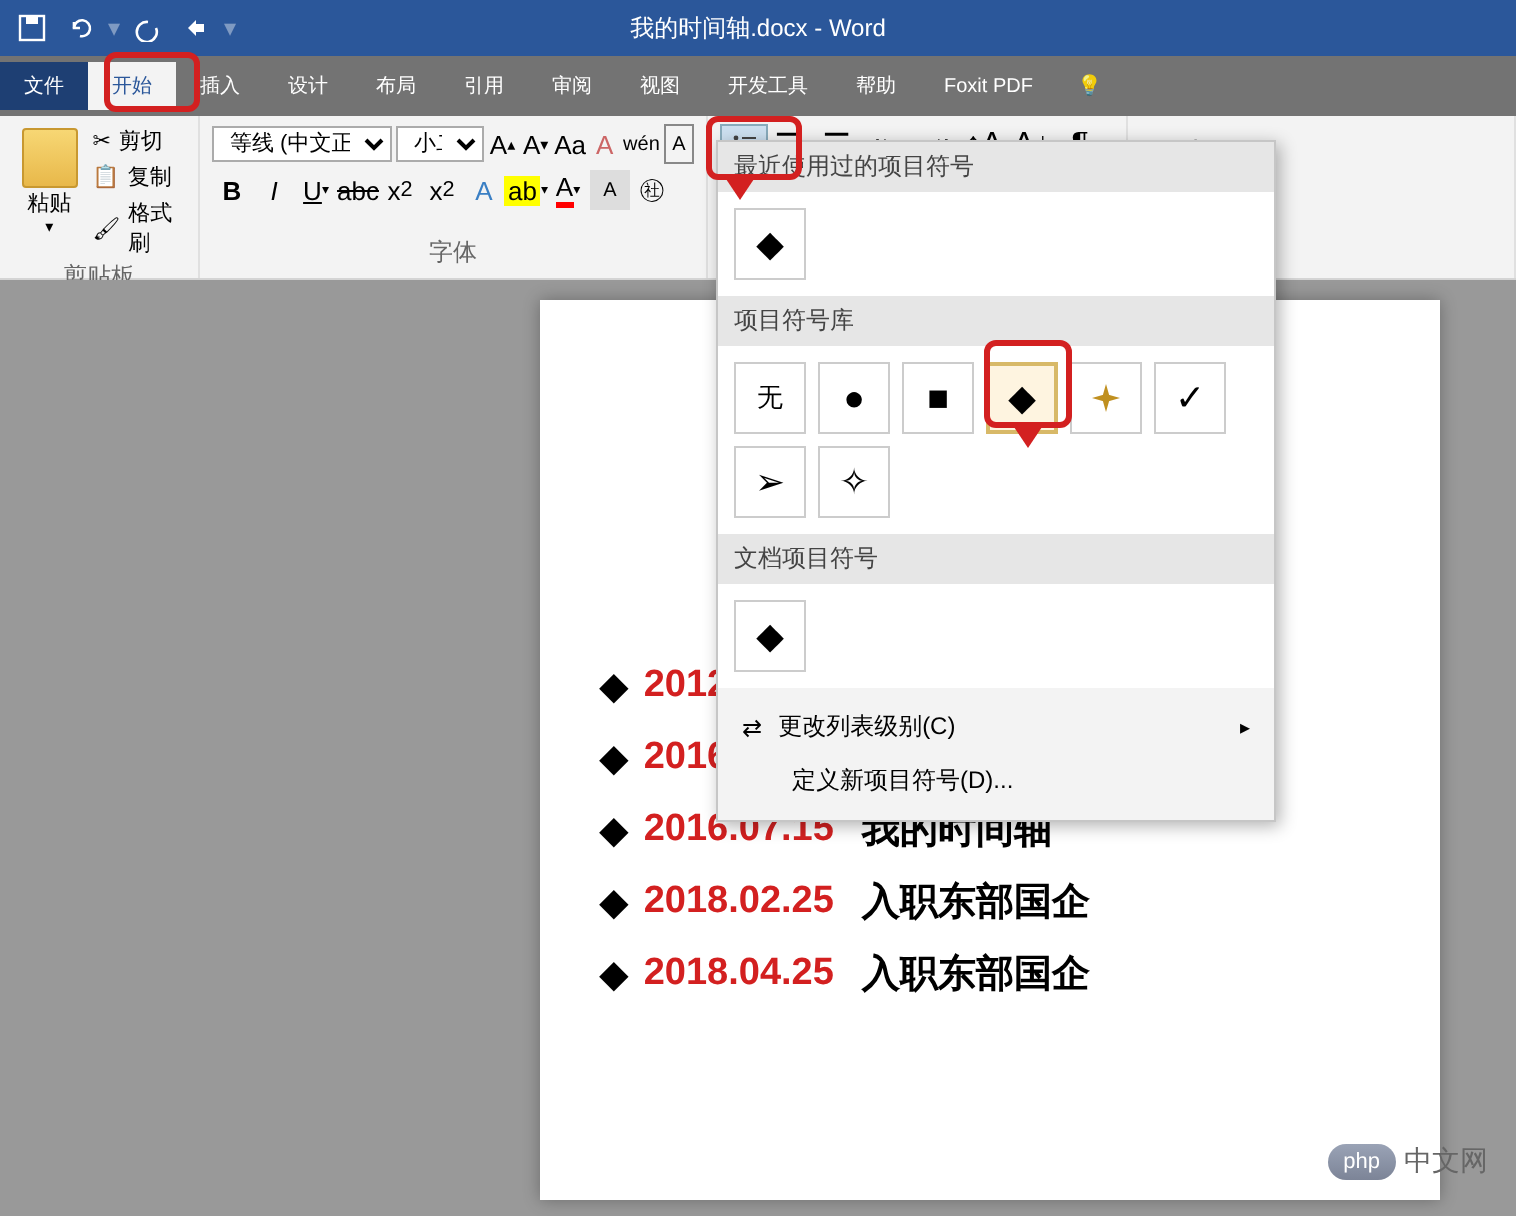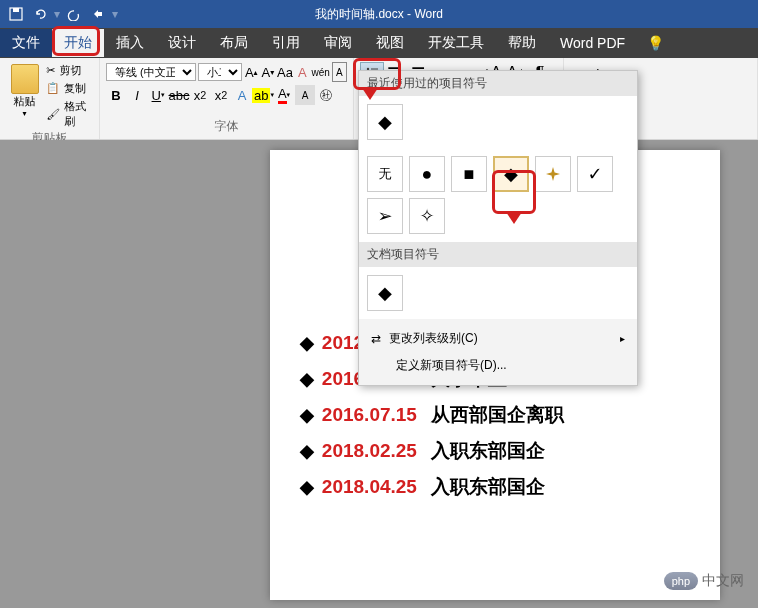--- a/index.html
+++ b/index.html
@@ -4,21 +4,21 @@
   <style>
     * { margin: 0; padding: 0; box-sizing: border-box; font-family: "Microsoft YaHei", sans-serif; }
     body { width: 758px; height: 608px; background: #f0f0f0; overflow: hidden; position: relative; }
     
     .titlebar { background: #2b579a; height: 28px; display: flex; align-items: center; color: white; font-size: 12px; }
     .qat { display: flex; gap: 4px; padding: 0 6px; align-items: center; }
     .qat-btn { width: 20px; height: 20px; display: flex; align-items: center; justify-content: center; cursor: pointer; }
     .qat-sep { color: rgba(255,255,255,0.4); }
     .doc-title { position: absolute; left: 50%; transform: translateX(-50%); }
     
-    .menubar { background: #404040; height: 30px; display: flex; align-items: center; color: white; font-size: 14px; }
+    .menubar { background: #737373; height: 30px; display: flex; align-items: center; color: white; font-size: 10px; }
     .menu-item { padding: 5px 12px; cursor: pointer; }
     .menu-item.file { background: #1e3f73; }
     .menu-item.active { background: #f3f3f3; color: #2b579a; }
     .search-prompt { margin-left: 10px; display: flex; align-items: center; gap: 4px; opacity: 0.9; }
     
     .highlight-tab { position: absolute; border: 3px solid #d32020; border-radius: 6px; }
     
     .ribbon { background: #f3f3f3; height: 82px; border-bottom: 1px solid #d4d4d4; display: flex; }
     .ribbon-group { border-right: 1px solid #e0e0e0; padding: 2px 6px; display: flex; flex-direction: column; }
     .ribbon-group-label { font-size: 12px; color: #666; text-align: center; margin-top: auto; padding-bottom: 2px; }
@@ -107,21 +107,21 @@
   <div class="menu-item file">文件</div>
   <div class="menu-item active">开始</div>
   <div class="menu-item">插入</div>
   <div class="menu-item">设计</div>
   <div class="menu-item">布局</div>
   <div class="menu-item">引用</div>
   <div class="menu-item">审阅</div>
   <div class="menu-item">视图</div>
   <div class="menu-item">开发工具</div>
   <div class="menu-item">帮助</div>
-  <div class="menu-item">Word PDF</div>
+  <div class="menu-item">Foxit PDF</div>
   <div class="search-prompt">
     <span>💡</span>
   </div>
 </div>
 
 <div class="highlight-tab" style="top:26px; left:52px; width:48px; height:30px;"></div>
 
 <div class="ribbon">
   <div class="ribbon-group clipboard-group">
     <div style="display:flex;">
@@ -253,41 +253,42 @@
           <span class="timeline-text">考入大学</span>
         </div>
         <div class="timeline-row">
           <span class="timeline-bullet">◆</span>
           <span class="timeline-date">2016.06.28</span>
           <span class="timeline-text">大学毕业</span>
         </div>
         <div class="timeline-row">
           <span class="timeline-bullet">◆</span>
           <span class="timeline-date">2016.07.15</span>
-          <span class="timeline-text">从西部国企离职</span>
+          <span class="timeline-text">我的时间轴</span>
         </div>
         <div class="timeline-row">
           <span class="timeline-bullet">◆</span>
           <span class="timeline-date">2018.02.25</span>
           <span class="timeline-text">入职东部国企</span>
         </div>
         <div class="timeline-row">
           <span class="timeline-bullet">◆</span>
           <span class="timeline-date">2018.04.25</span>
           <span class="timeline-text">入职东部国企</span>
         </div>
       </div>
   </div>
 </div>
 
 <div class="bullet-dropdown">
   <div class="dd-section-header">最近使用过的项目符号</div>
   <div class="dd-grid">
     <div class="dd-item">◆</div>
   </div>
+  <div class="dd-section-header">项目符号库</div>
   <div class="dd-grid">
     <div class="dd-item none">无</div>
     <div class="dd-item">●</div>
     <div class="dd-item">■</div>
     <div class="dd-item selected">◆</div>
     <div class="dd-item" style="font-size:14px;">
       <svg width="16" height="16" viewBox="0 0 16 16">
           <path d="M8 1 L10 8 L8 15 L6 8Z M1 8 L8 6 L15 8 L8 10Z" fill="#c09020"></path>
         </svg>
     </div>

